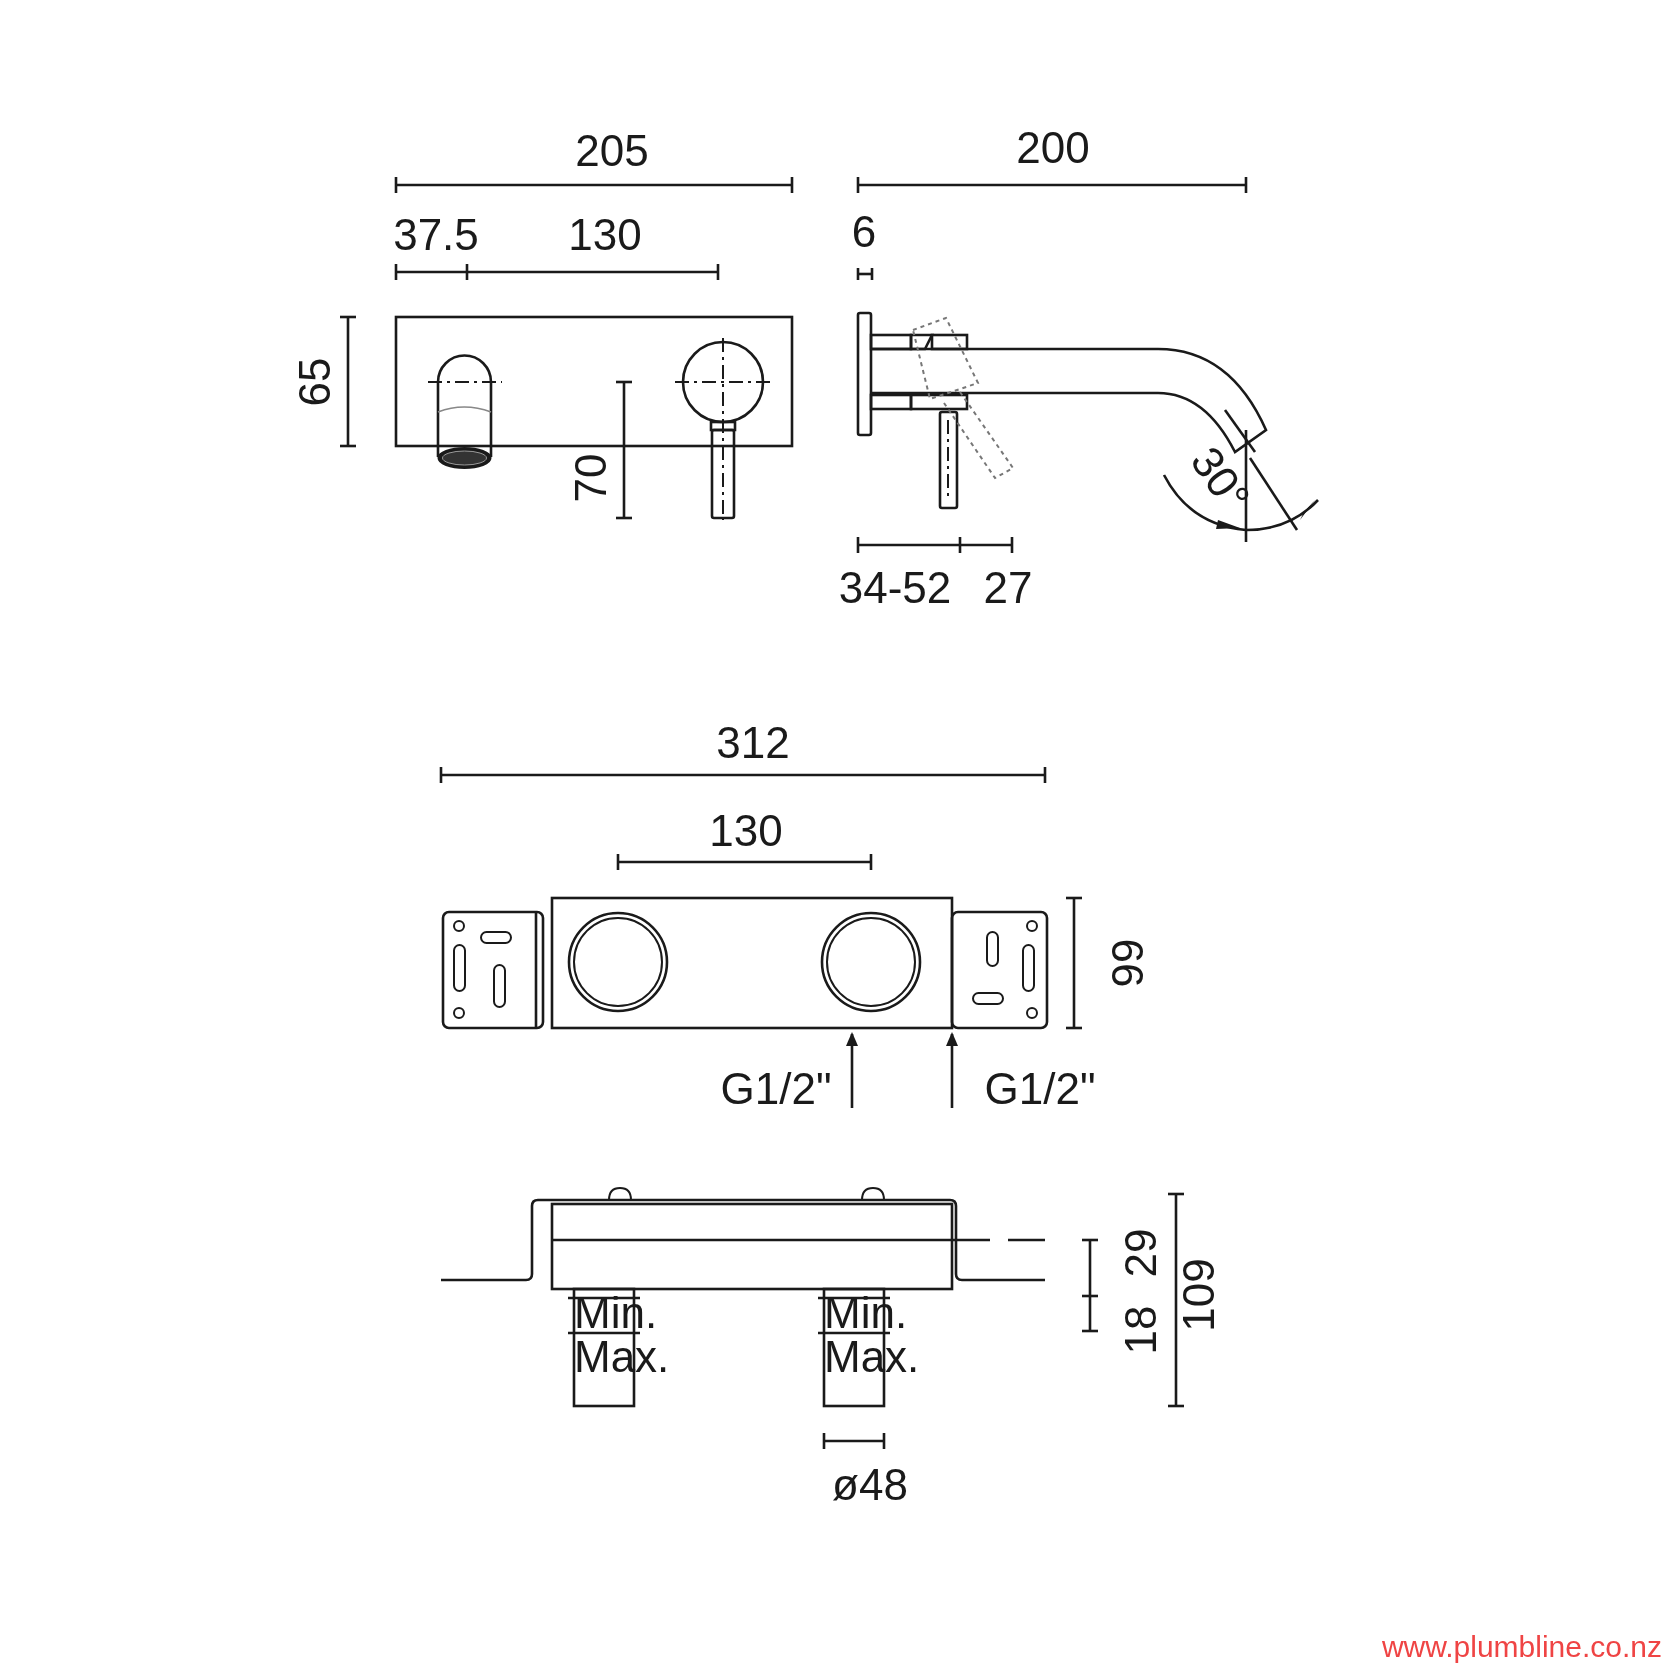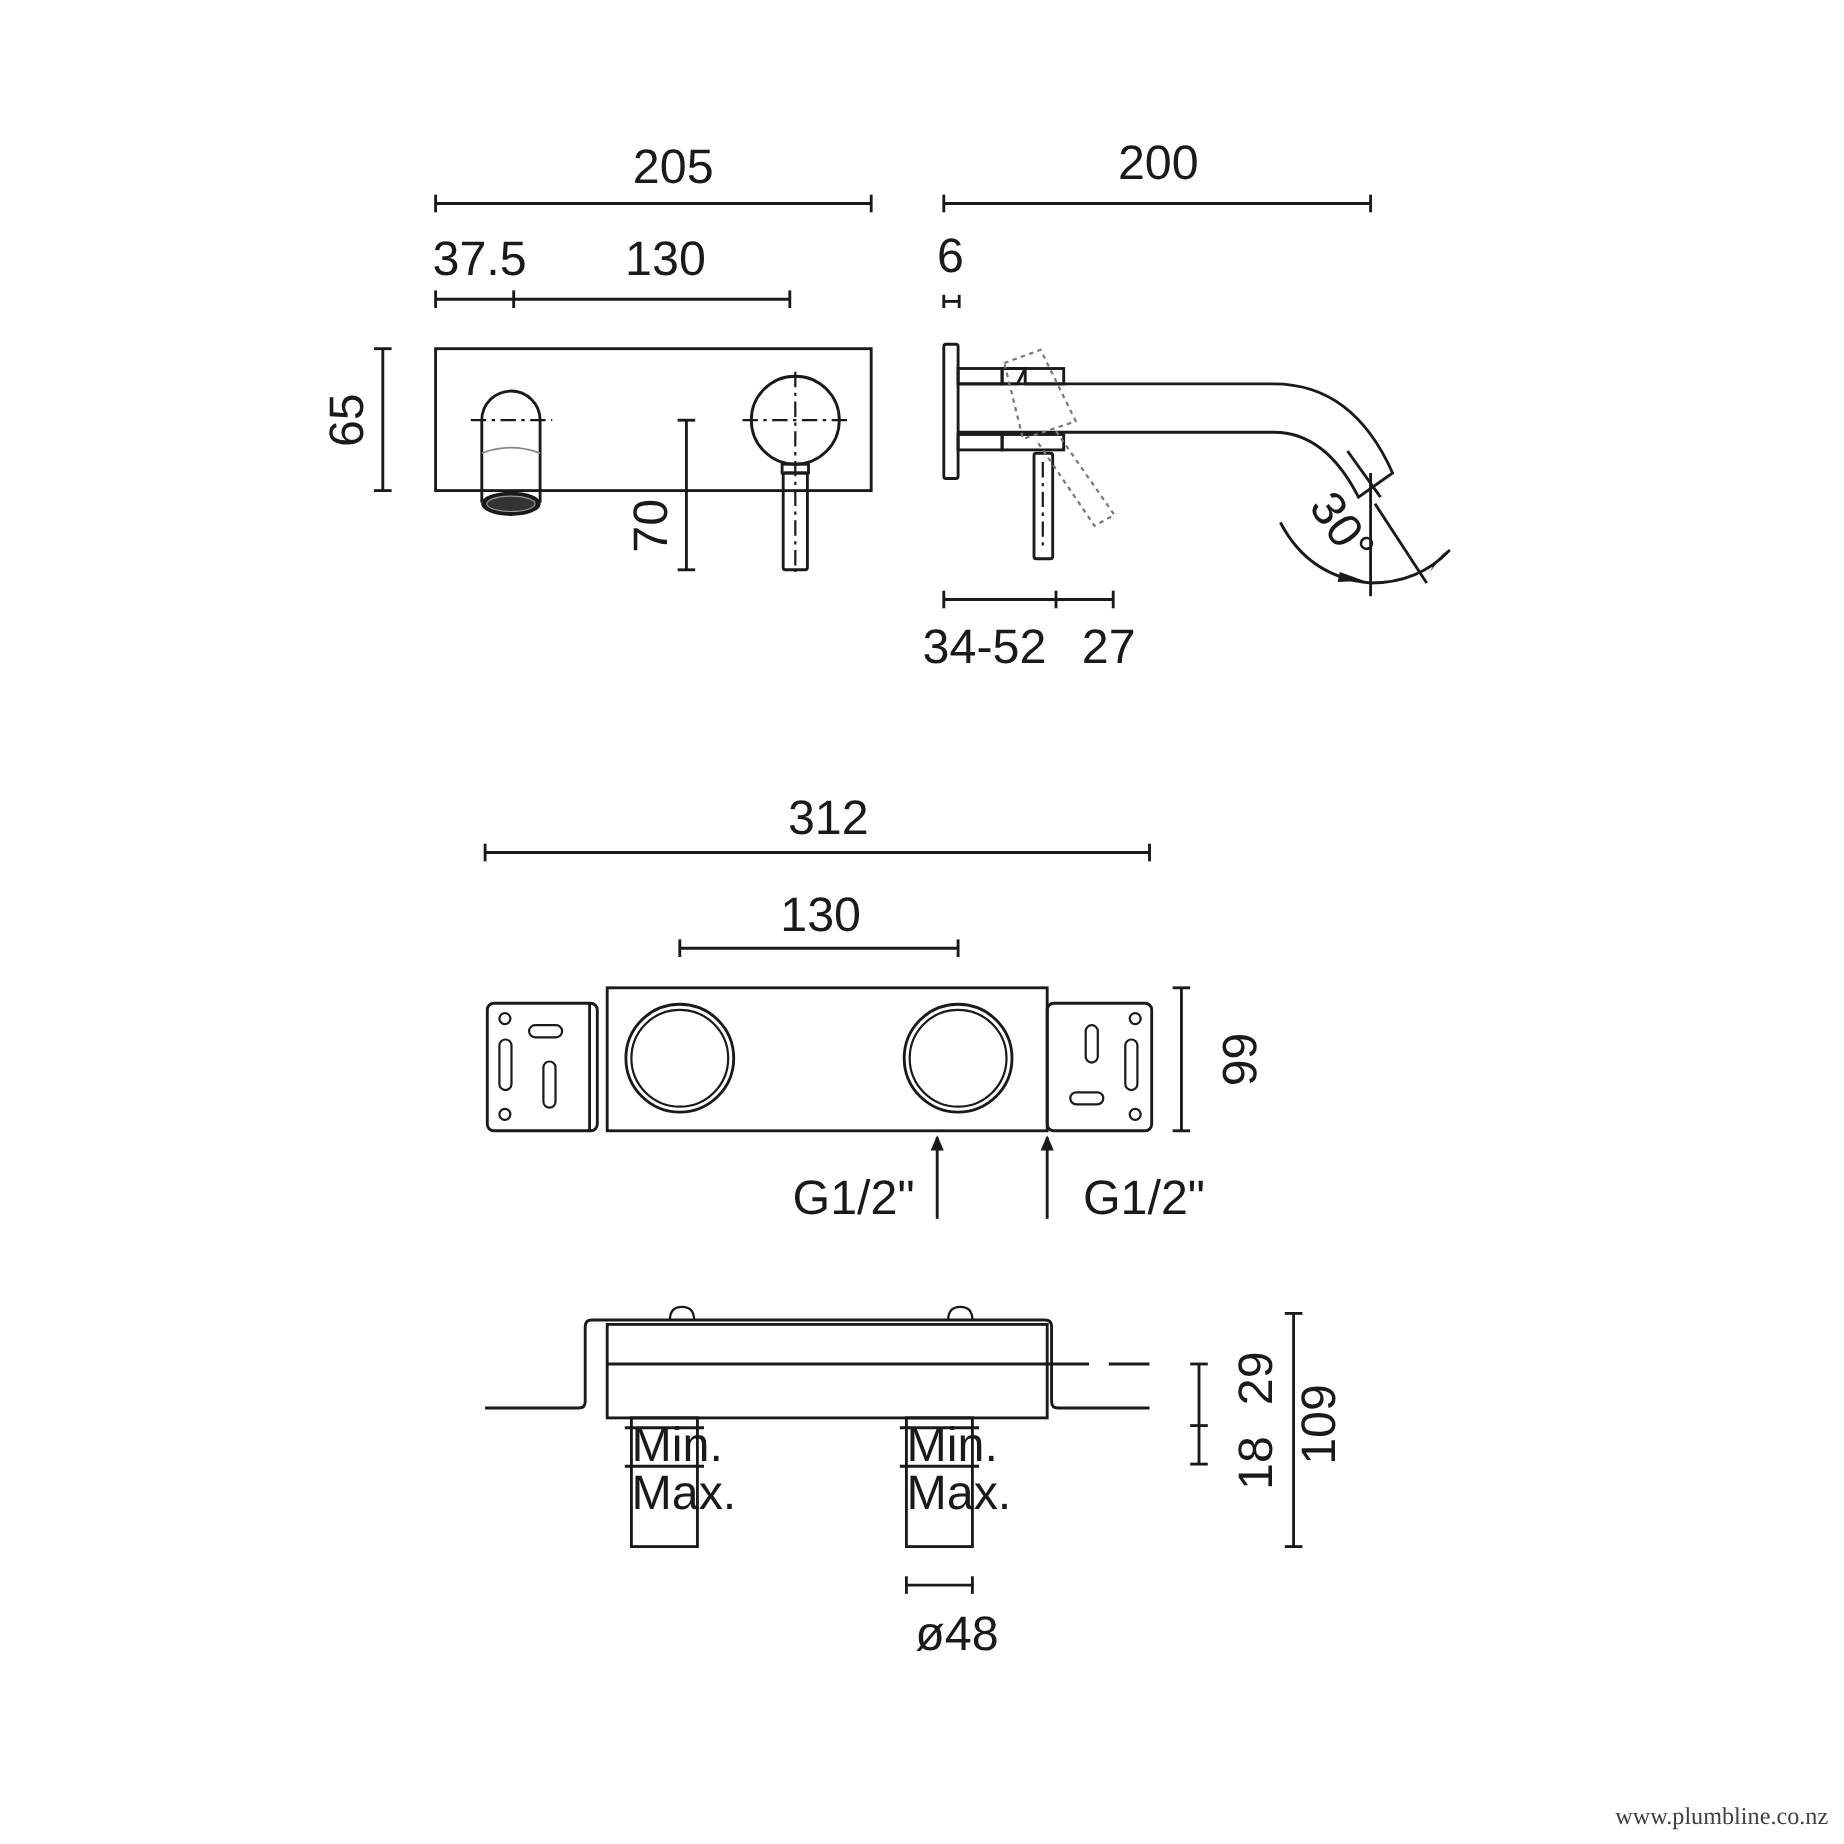--- a/index.html
+++ b/index.html
@@ -3,21 +3,21 @@
 <meta charset="utf-8">
 <style>
   html,body{margin:0;padding:0;background:#ffffff;}
   body{width:1676px;height:1676px;position:relative;overflow:hidden;font-family:"Liberation Sans","DejaVu Sans",sans-serif;}
   svg{position:absolute;left:0;top:0;}
   .ln{stroke:#1a1a1a;stroke-width:2.6;fill:none;}
   .thin{stroke:#1a1a1a;stroke-width:2;fill:none;}
   .dash{stroke:#1a1a1a;stroke-width:2;fill:none;stroke-dasharray:14 5 3 5;}
   .dot{stroke:#777;stroke-width:2;fill:none;stroke-dasharray:4 4;}
   .lbl{font-family:"Liberation Sans","DejaVu Sans",sans-serif;font-size:44px;fill:#1a1a1a;}
-  .url{position:absolute;right:14px;bottom:12px;font-size:22px;color:#404040;font-family:Liberation Serif, serif;}
+  .url{position:absolute;right:14px;bottom:12px;font-size:30px;color:#ef4444;font-family:Liberation Sans, sans-serif;}
 </style>
 </head>
 <body>
 
 <svg width="1676" height="1676" viewBox="0 0 1676 1676" xmlns="http://www.w3.org/2000/svg">
 
   <g>
 
     <text class="lbl" x="612" y="166" text-anchor="middle">205</text>
     <line class="ln" x1="396" y1="185" x2="792" y2="185"></line>

